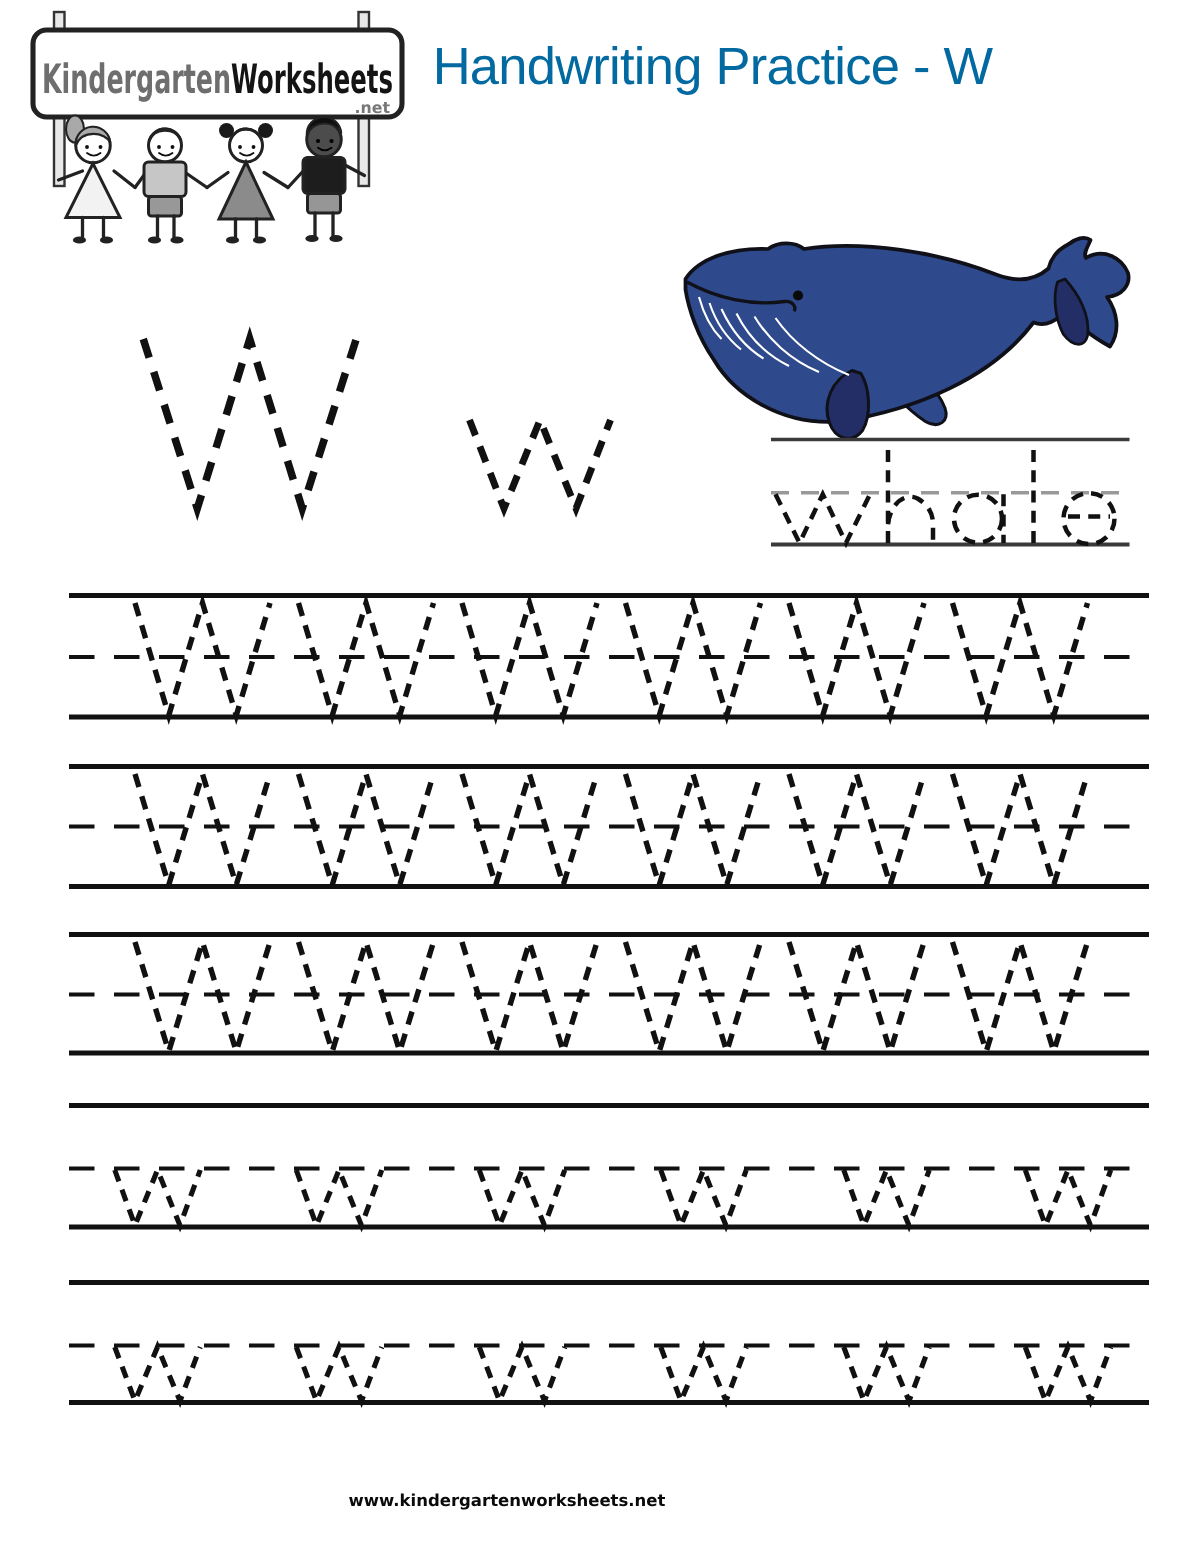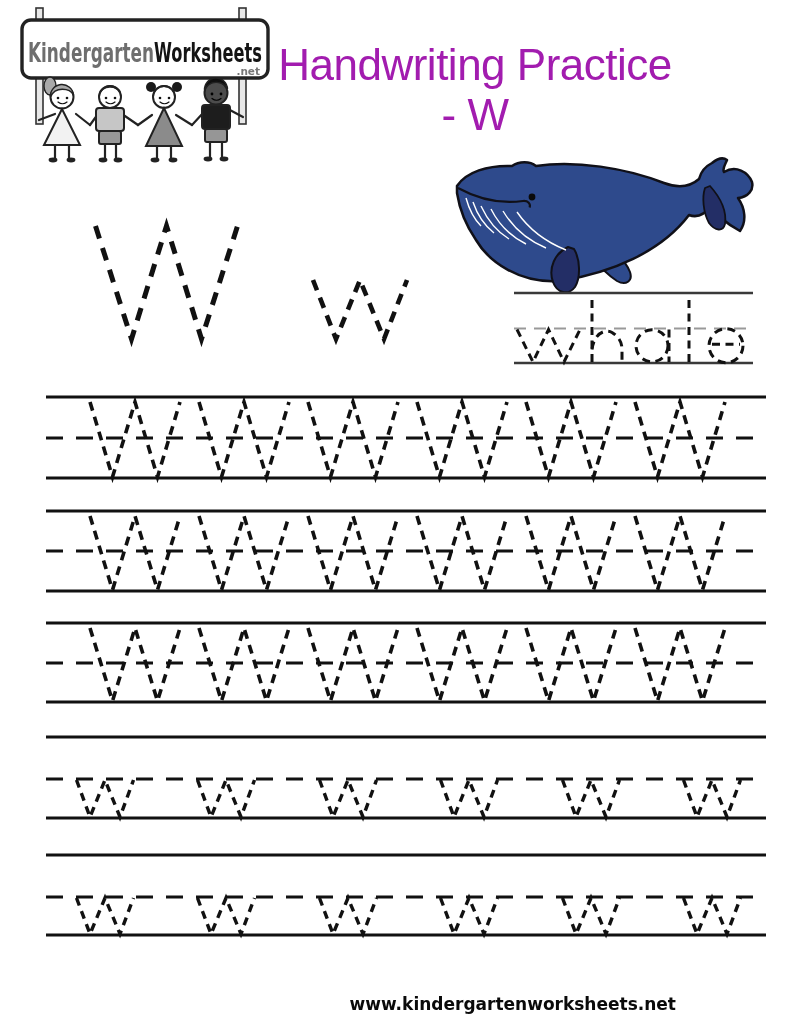--- a/index.html
+++ b/index.html
@@ -1,40 +1,40 @@
 <!DOCTYPE html>
 <html><head>
 <meta charset="utf-8">
 <style>
   html,body{margin:0;padding:0;background:#fff;}
   #page{
     position:relative;width:800px;height:1035px;background:#fff;
     font-family:"DejaVu Sans",sans-serif;overflow:hidden;
   }
   #page-title{
-    position:absolute;left:270px;top:40px;width:410px;text-align:center;
-    font-family:"Liberation Sans",sans-serif;font-size:44px;font-weight:500;
-    color:#a21caf;letter-spacing:-0.5px;
+    position:absolute;left:270px;top:25px;width:410px;text-align:center;
+    font-family:"Liberation Sans",sans-serif;font-size:35px;font-weight:500;
+    color:#0369a1;letter-spacing:-0.5px;
   }
   #name-row{position:absolute;left:388px;top:108px;width:380px;height:45px;}
   #name-label{
     font-family:"DejaVu Sans",sans-serif;font-size:30px;font-weight:600;
     color:#111;display:inline-block;vertical-align:bottom;
   }
   #name-line{
     position:absolute;left:106px;top:8px;width:258px;height:31px;
     border-bottom:3px solid #111;
   }
   #worksheet-svg,#logo-svg,#whale-svg{position:absolute;}
   #logo-svg{left:10px;top:2px;}
   #whale-svg{left:0;top:0;}
   #worksheet-svg{left:0;top:0;}
   #footer-url{
-    position:absolute;left:0;top:994px;width:676px;text-align:right;
-    font-family:"DejaVu Sans",sans-serif;font-size:17px;font-weight:600;color:#0a0a0a;
+    position:absolute;left:0;top:994px;width:676px;text-align:center;
+    font-family:"DejaVu Sans",sans-serif;font-size:11px;font-weight:600;color:#0a0a0a;
   }
 </style>
 </head>
 <body>
 
 <div id="page">
 
   <svg id="logo-svg" width="280" height="175" viewBox="0 0 280 175">
 
     <g>

